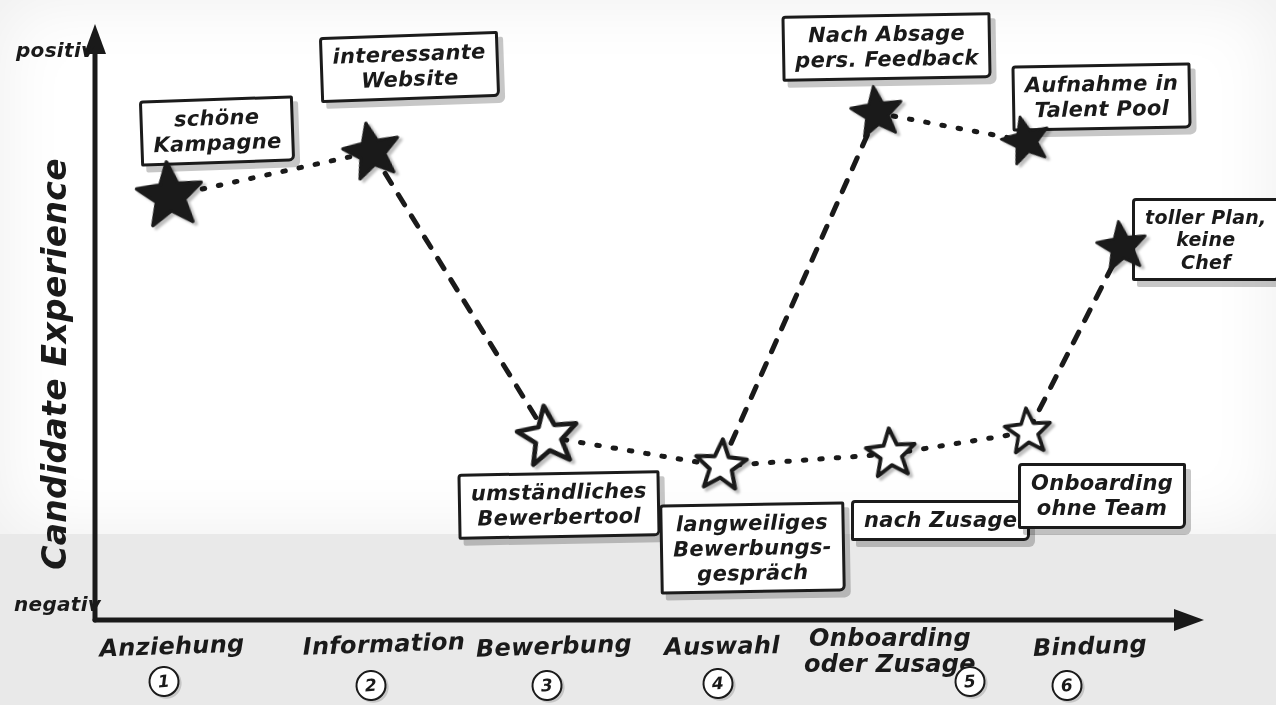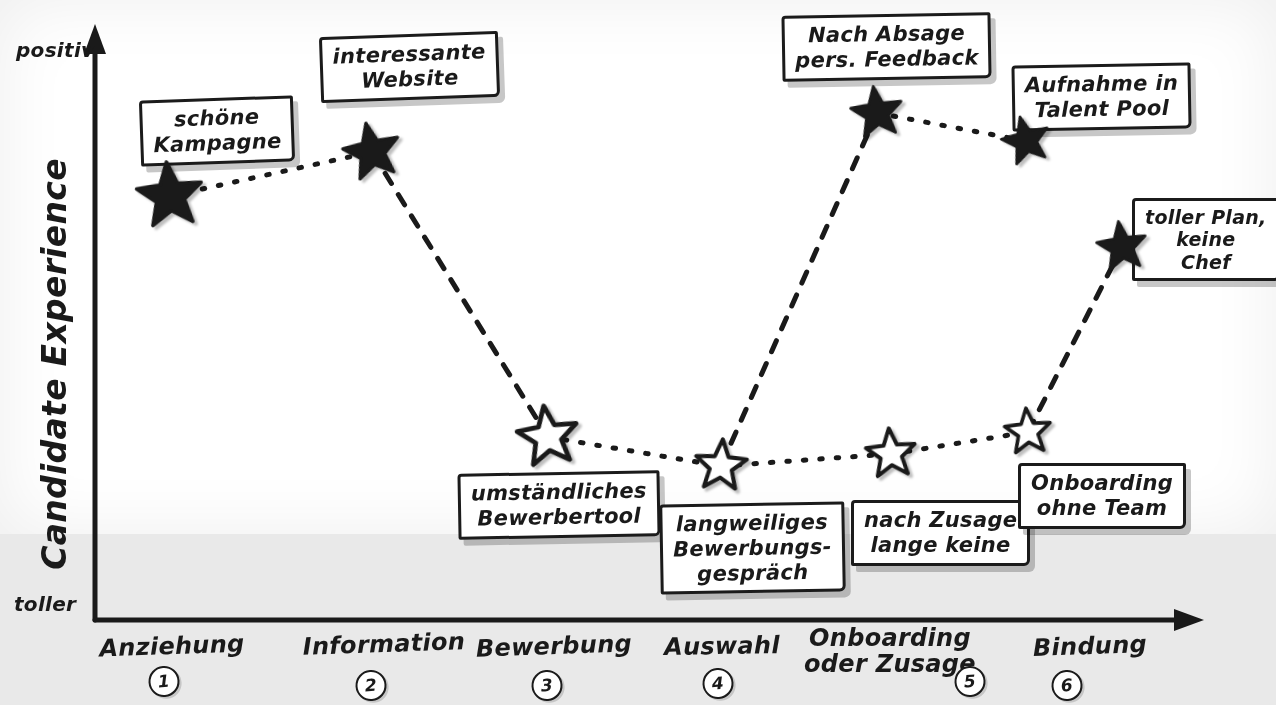--- a/index.html
+++ b/index.html
@@ -48,21 +48,21 @@
       <line x1="170" y1="196" x2="372" y2="152" stroke="#1a1a1a" stroke-width="5" stroke-linecap="round" stroke-dasharray="2.5 14"></line>
       <line x1="372" y1="152" x2="548" y2="437" stroke="#1a1a1a" stroke-width="5" stroke-linecap="round" stroke-dasharray="12 13"></line>
       <line x1="548" y1="437" x2="721" y2="466" stroke="#1a1a1a" stroke-width="5" stroke-linecap="round" stroke-dasharray="2.5 14"></line>
       <line x1="721" y1="466" x2="891" y2="454" stroke="#1a1a1a" stroke-width="5" stroke-linecap="round" stroke-dasharray="2.5 14"></line>
       <line x1="891" y1="454" x2="1028" y2="432" stroke="#1a1a1a" stroke-width="5" stroke-linecap="round" stroke-dasharray="2.5 14"></line>
       <line x1="1028" y1="432" x2="1122" y2="247" stroke="#1a1a1a" stroke-width="5" stroke-linecap="round" stroke-dasharray="12 13"></line>
       <line x1="721" y1="466" x2="877" y2="113" stroke="#1a1a1a" stroke-width="5" stroke-linecap="round" stroke-dasharray="12 13"></line>
       <line x1="877" y1="113" x2="1026" y2="141" stroke="#1a1a1a" stroke-width="5" stroke-linecap="round" stroke-dasharray="2.5 14"></line>
     </svg>
   <div class="ylab top hand">positiv</div>
-  <div class="ylab bottom hand">toller</div>
+  <div class="ylab bottom hand">negativ</div>
   <div class="yaxis-title hand">Candidate Experience</div>
   <div id="notes-layer">
       <div class="note-box hand" style="left: 140px; top: 98px; transform: rotate(-2deg);">
         <div>schöne</div>
         <div>Kampagne</div>
       </div>
       <div class="note-box hand" style="left: 320px; top: 34px; transform: rotate(-2deg);">
         <div>interessante</div>
         <div>Website</div>
       </div>
@@ -70,21 +70,20 @@
         <div>umständliches</div>
         <div>Bewerbertool</div>
       </div>
       <div class="note-box hand" style="left: 660px; top: 503px; transform: rotate(-1deg);">
         <div>langweiliges</div>
         <div>Bewerbungs-</div>
         <div>gespräch</div>
       </div>
       <div class="note-box hand" style="left: 834px; top: 500px; transform: rotate(0deg); margin-left: 17px;">
         <div>nach Zusage</div>
-        <div>lange keine</div>
       </div>
       <div class="note-box hand" style="left: 782px; top: 14px; transform: rotate(-1deg);">
         <div>Nach Absage</div>
         <div>pers. Feedback</div>
       </div>
       <div class="note-box hand" style="left: 1012px; top: 64px; transform: rotate(-1deg);">
         <div>Aufnahme in</div>
         <div>Talent Pool</div>
       </div>
       <div class="note-box hand" style="left: 1018px; top: 463px; transform: rotate(0deg);">

